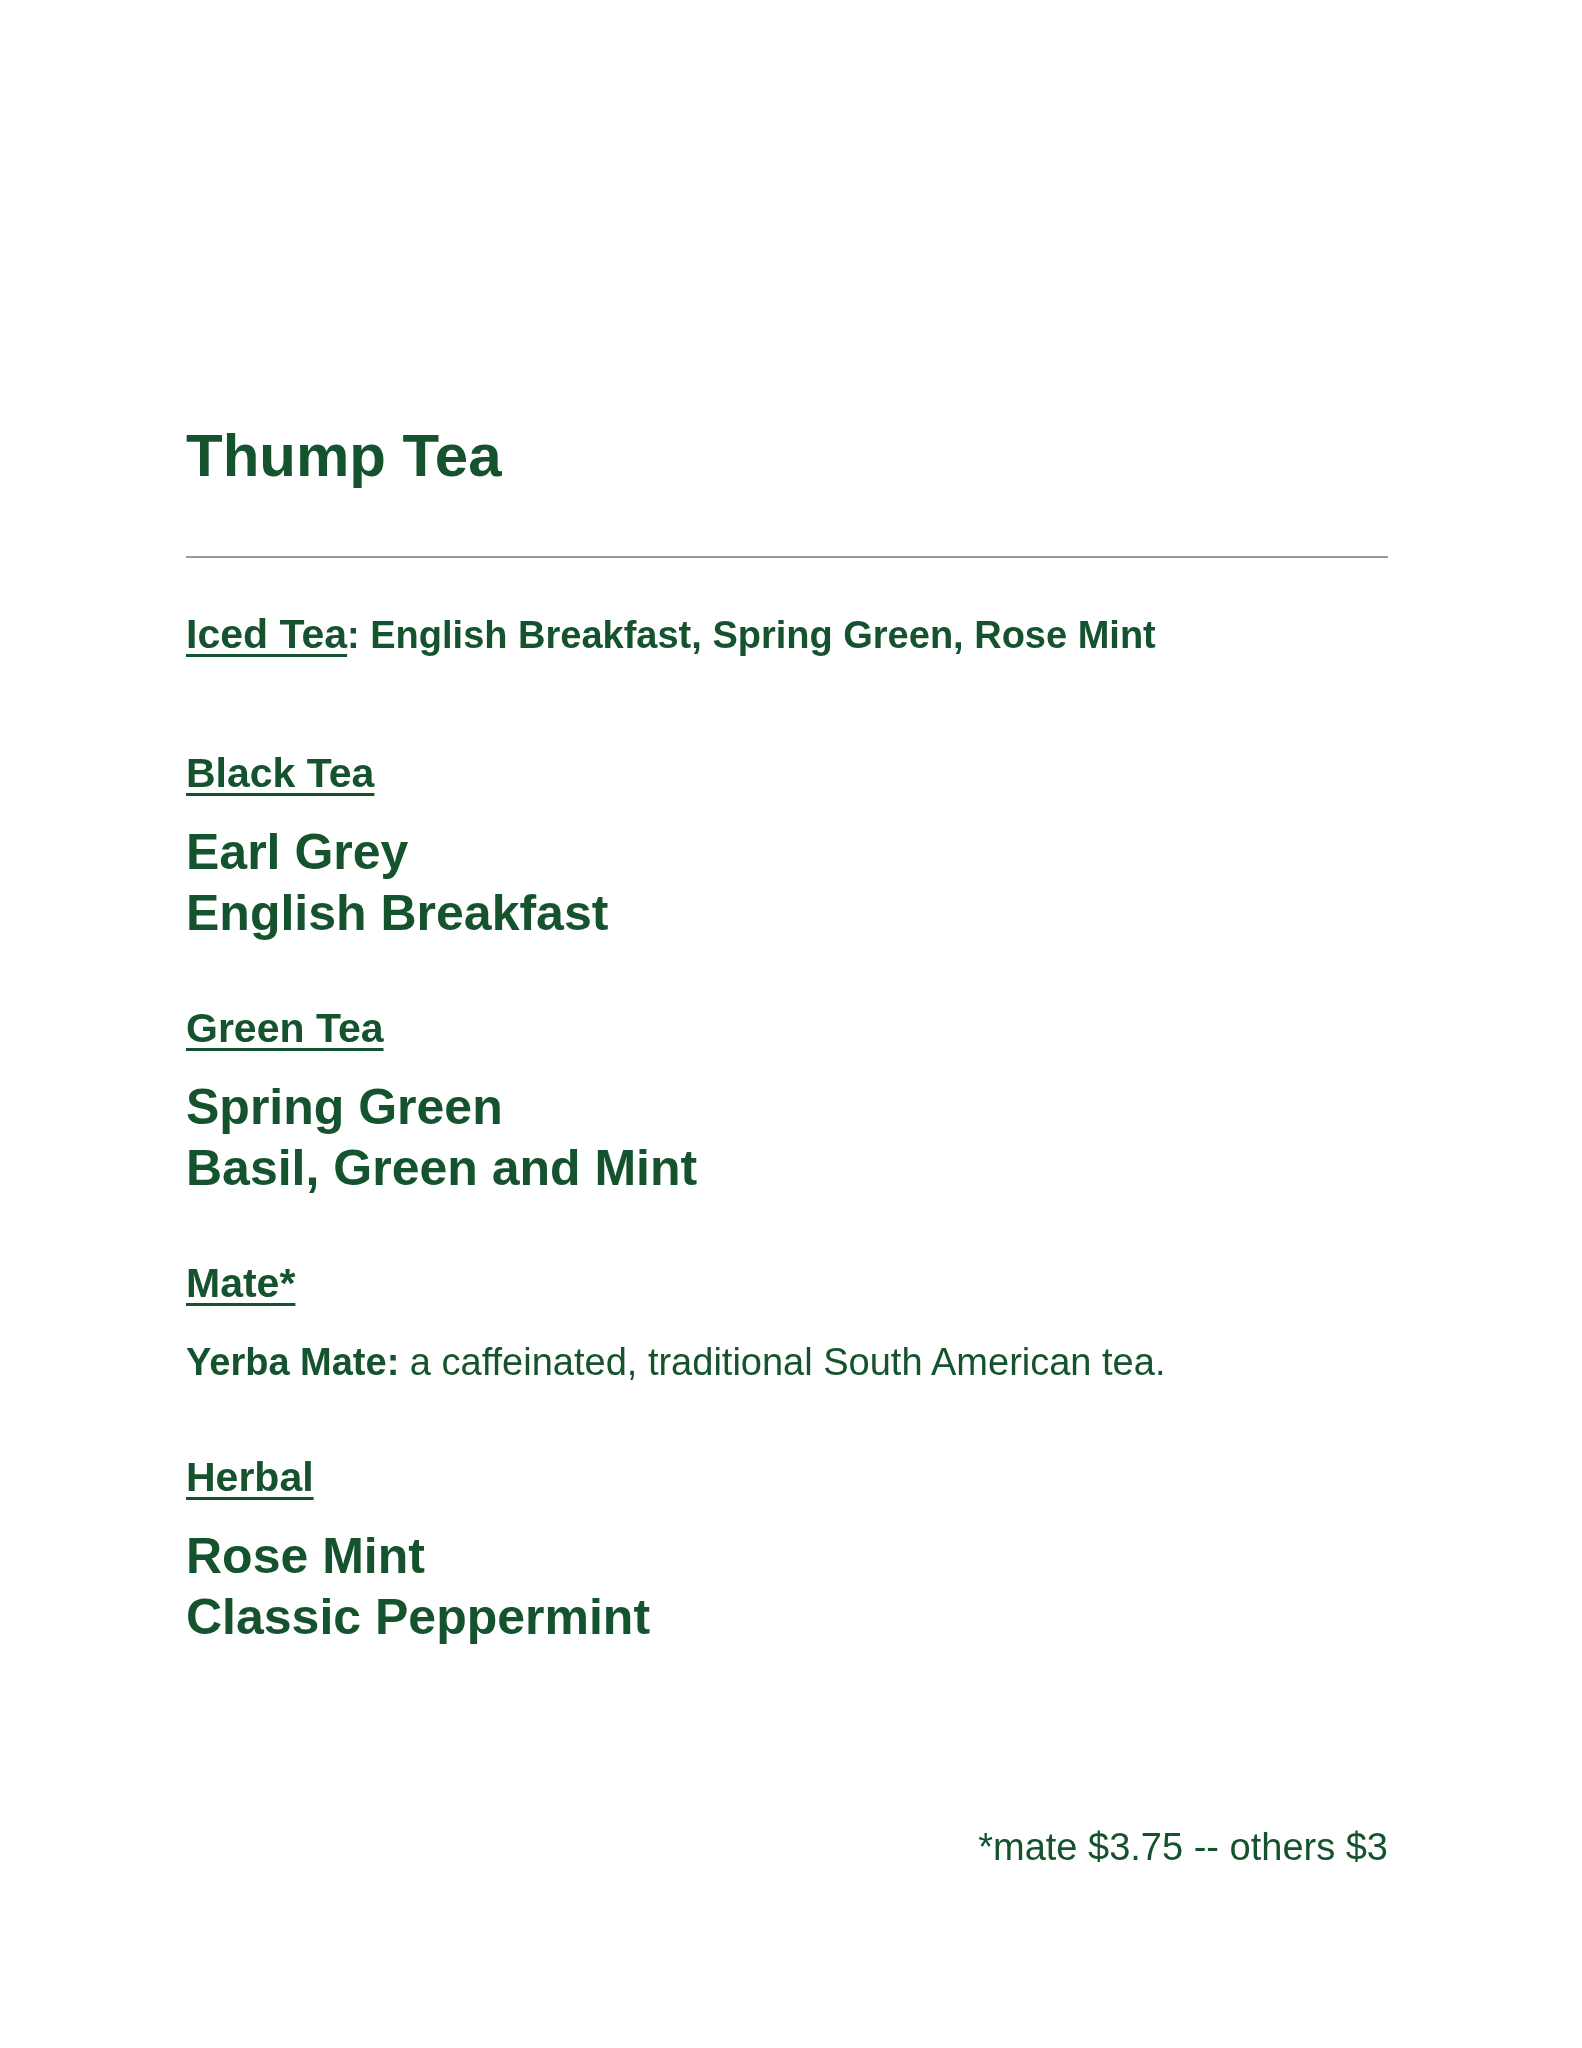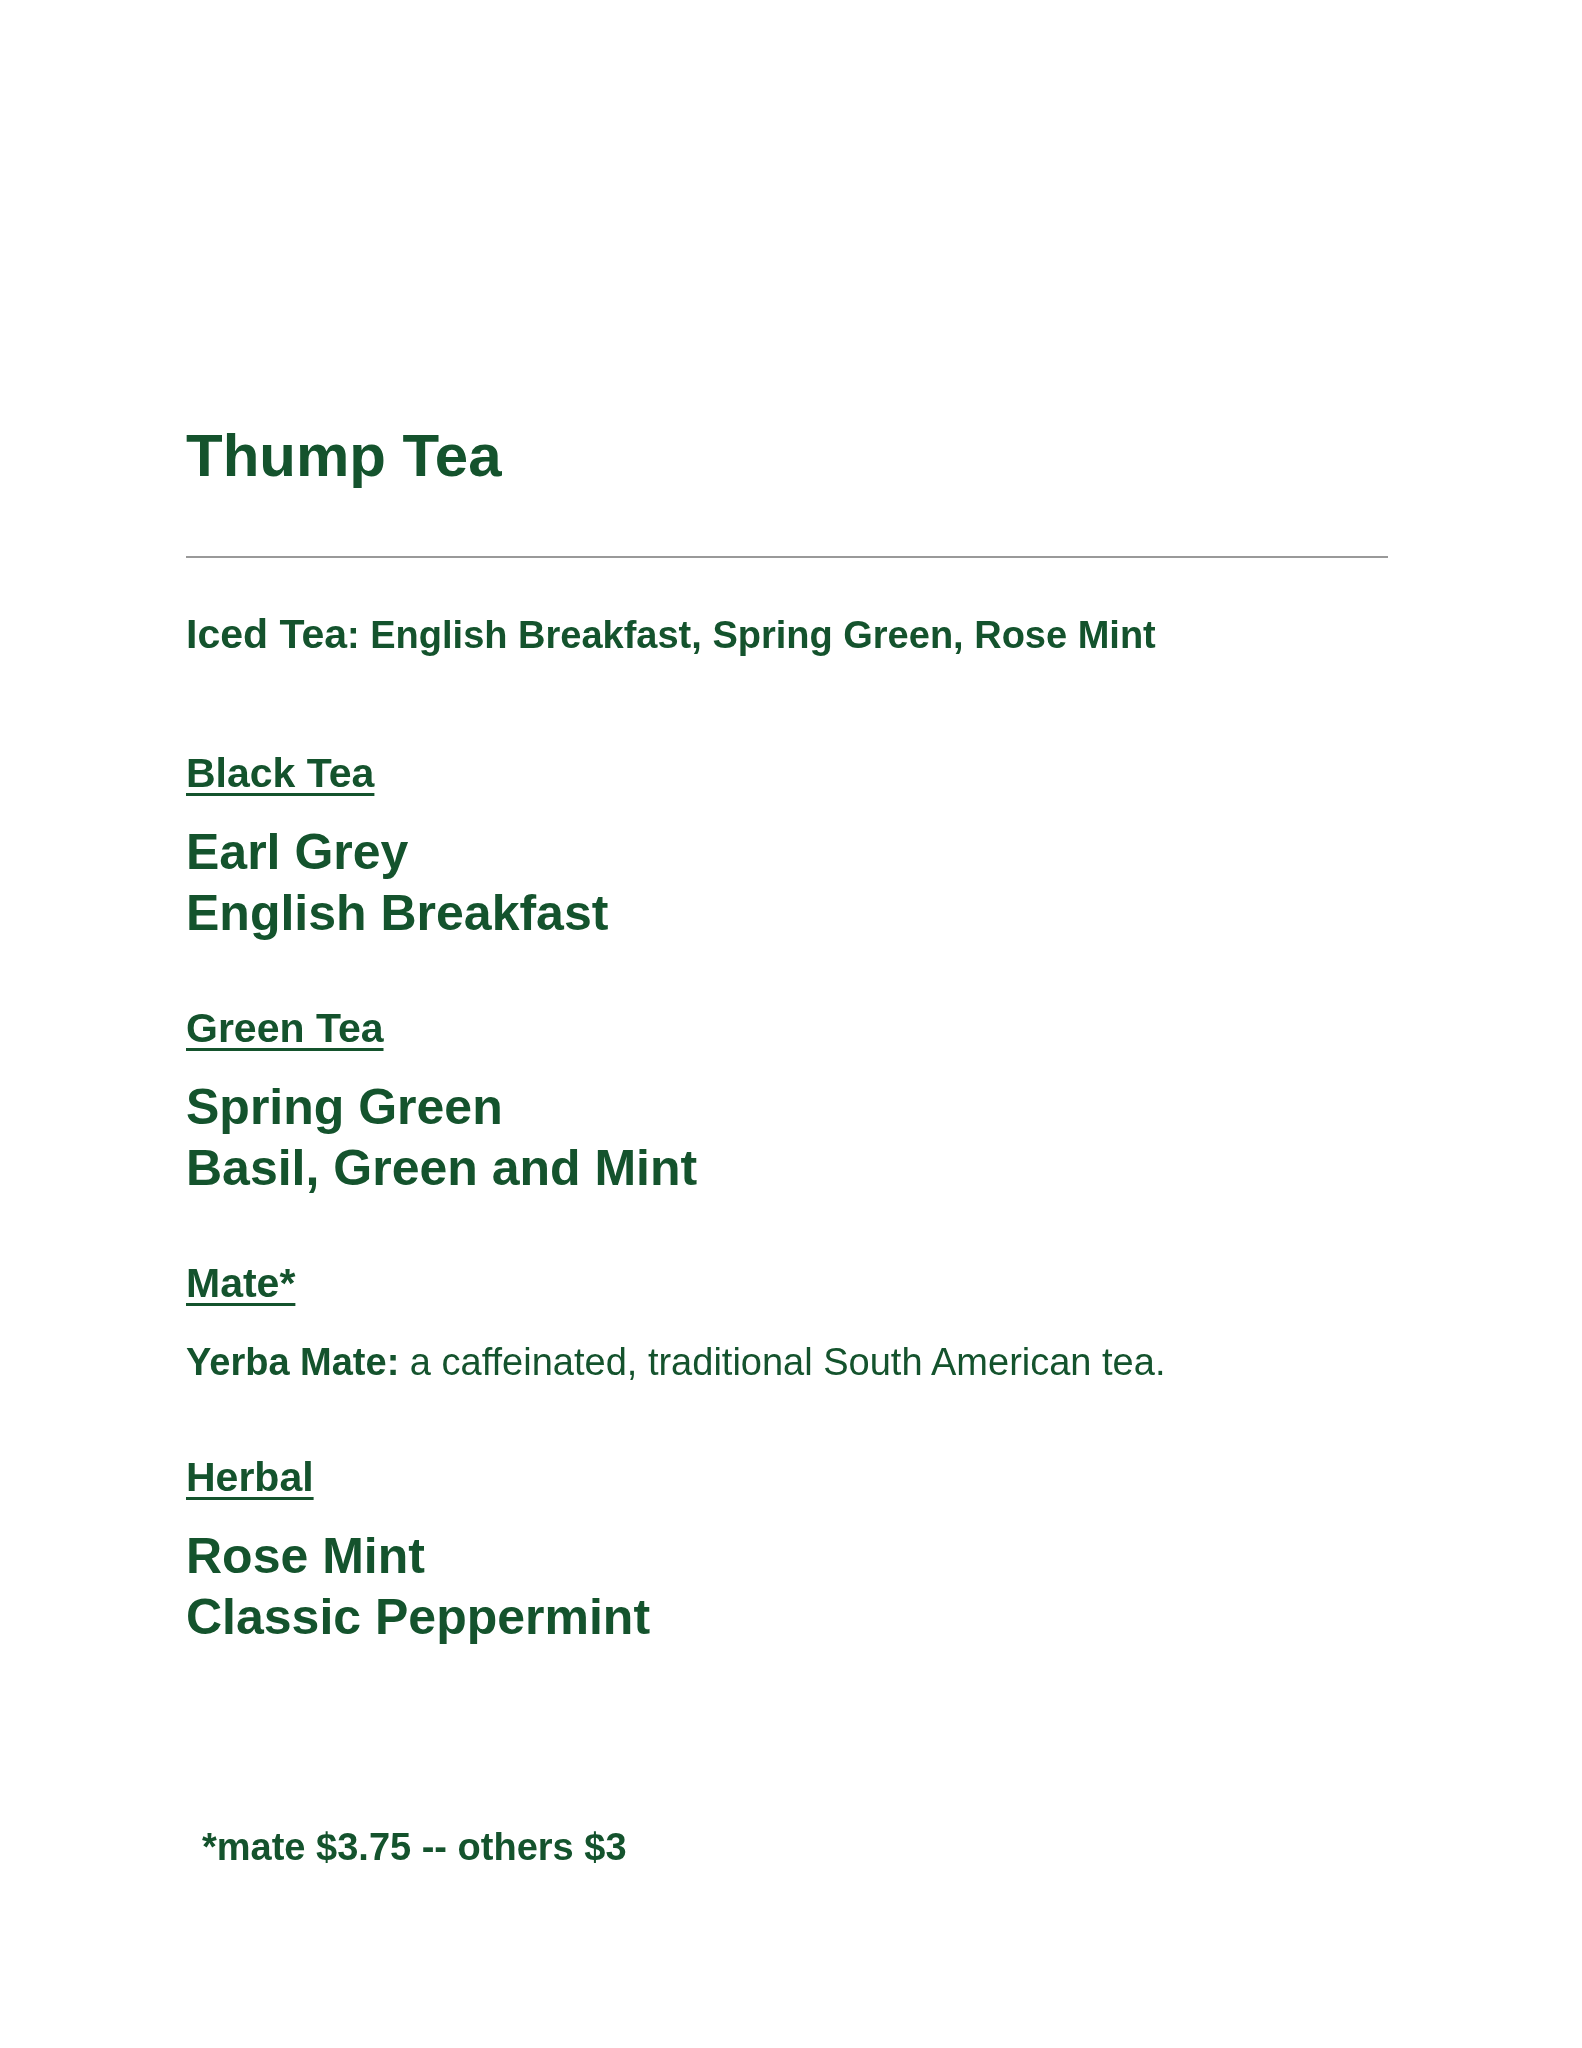--- a/index.html
+++ b/index.html
@@ -31,20 +31,21 @@
     width: 100%;
   }
   p.iced-line {
     margin: 48px 0 86px 0;
     font-size: 38px;
     font-weight: 700;
     line-height: 56px;
   }
   .inline-heading {
     font-size: 41px;
+    text-decoration: underline;
     text-decoration-thickness: 3px;
     text-underline-offset: 6px;
   }
   section { margin: 0; }
   h2.section-heading {
     font-size: 41px;
     line-height: 49px;
     font-weight: 700;
     margin: 60px 0 24px 0;
     text-decoration: underline;
@@ -59,23 +60,24 @@
   }
   p.description {
     font-size: 38px;
     font-weight: 400;
     line-height: 61px;
     margin: 0;
   }
   .description-label { font-weight: 700; }
   p.footnote {
     font-size: 38px;
-    font-weight: 700;
+    font-weight: 400;
     line-height: 48px;
-    margin: 175px 0 0 16px;
+    margin: 175px 0 0 4px;
+    text-align: right;
   }
 </style>
 </head>
 <body>
 
 <div class="page">
 
   <h1 class="doc-title">Thump Tea</h1>
 
   <hr class="divider">

